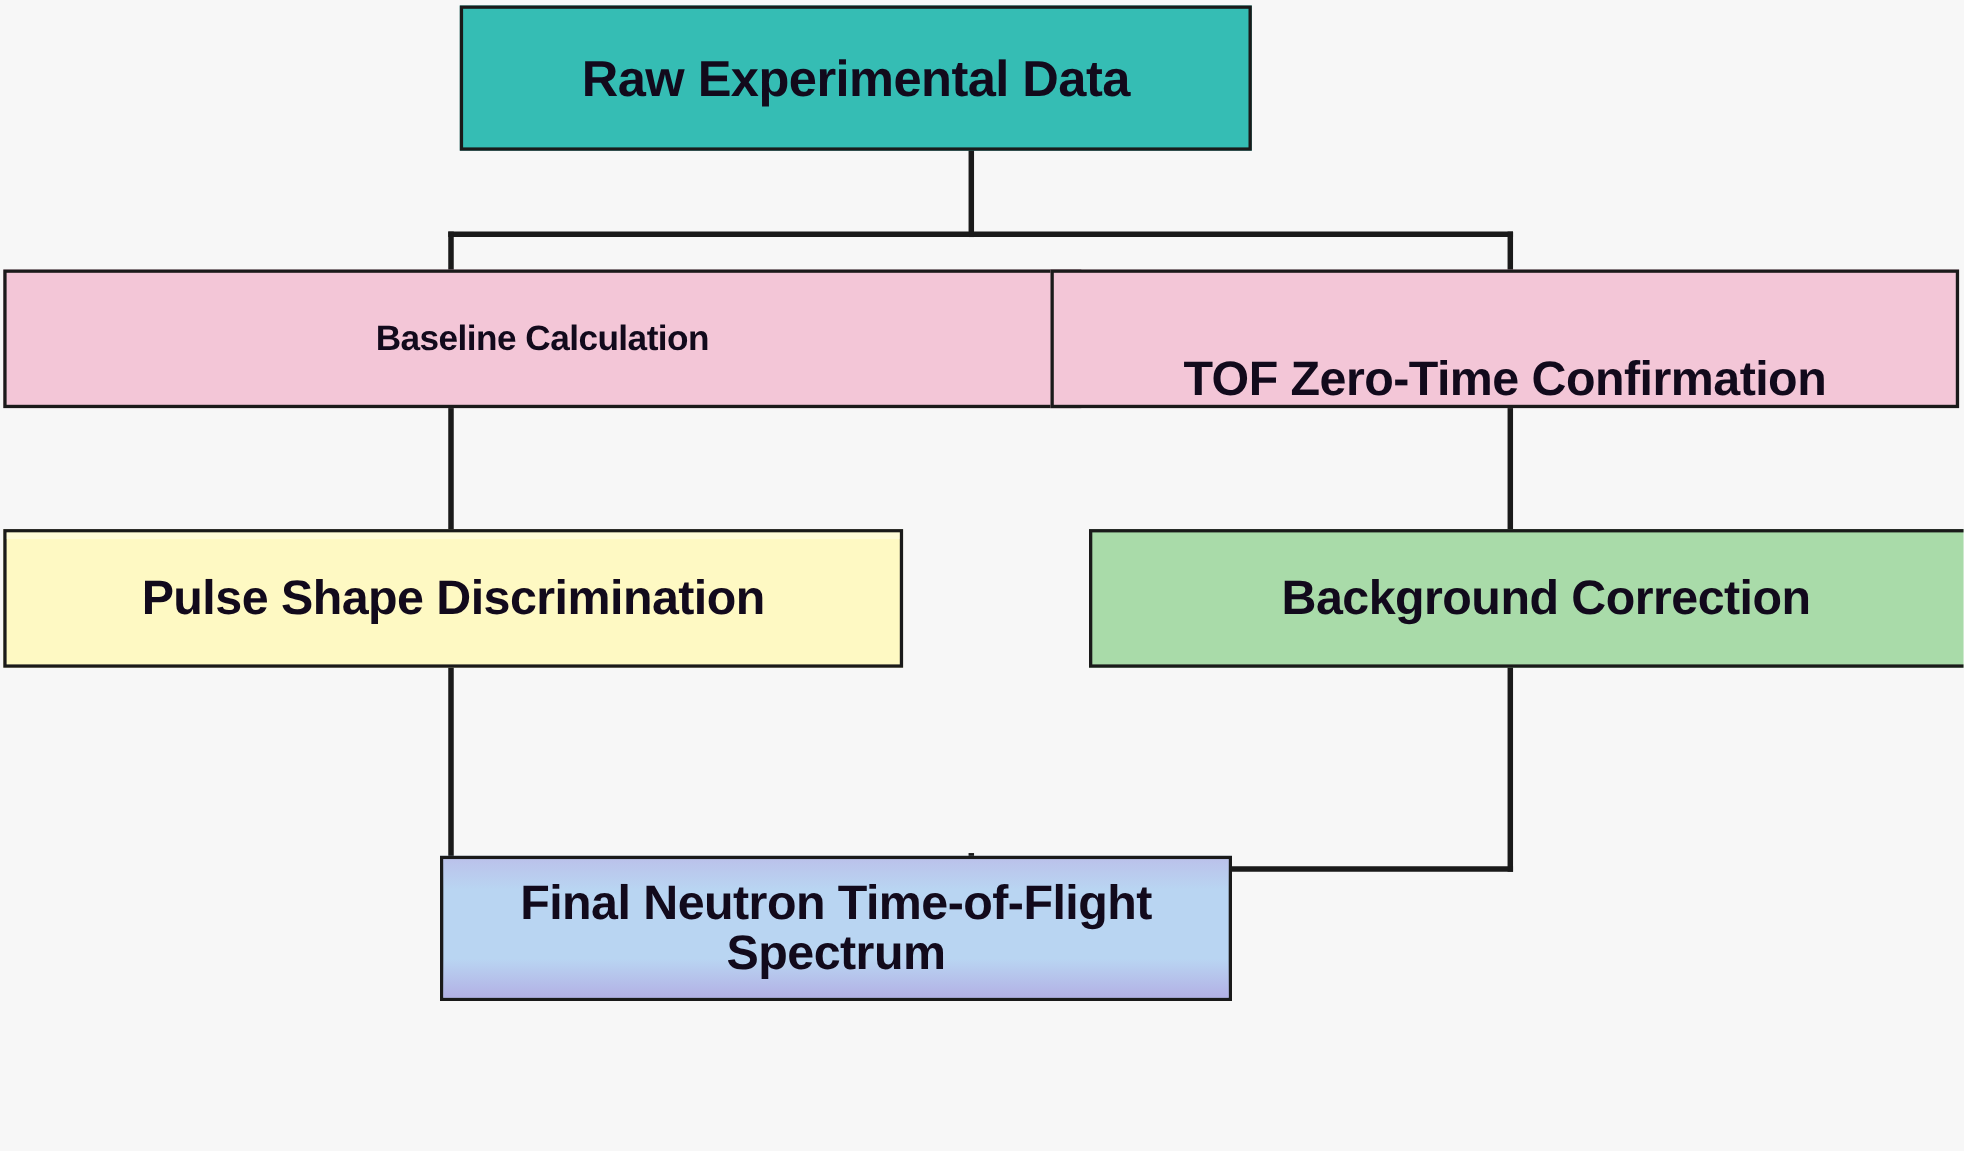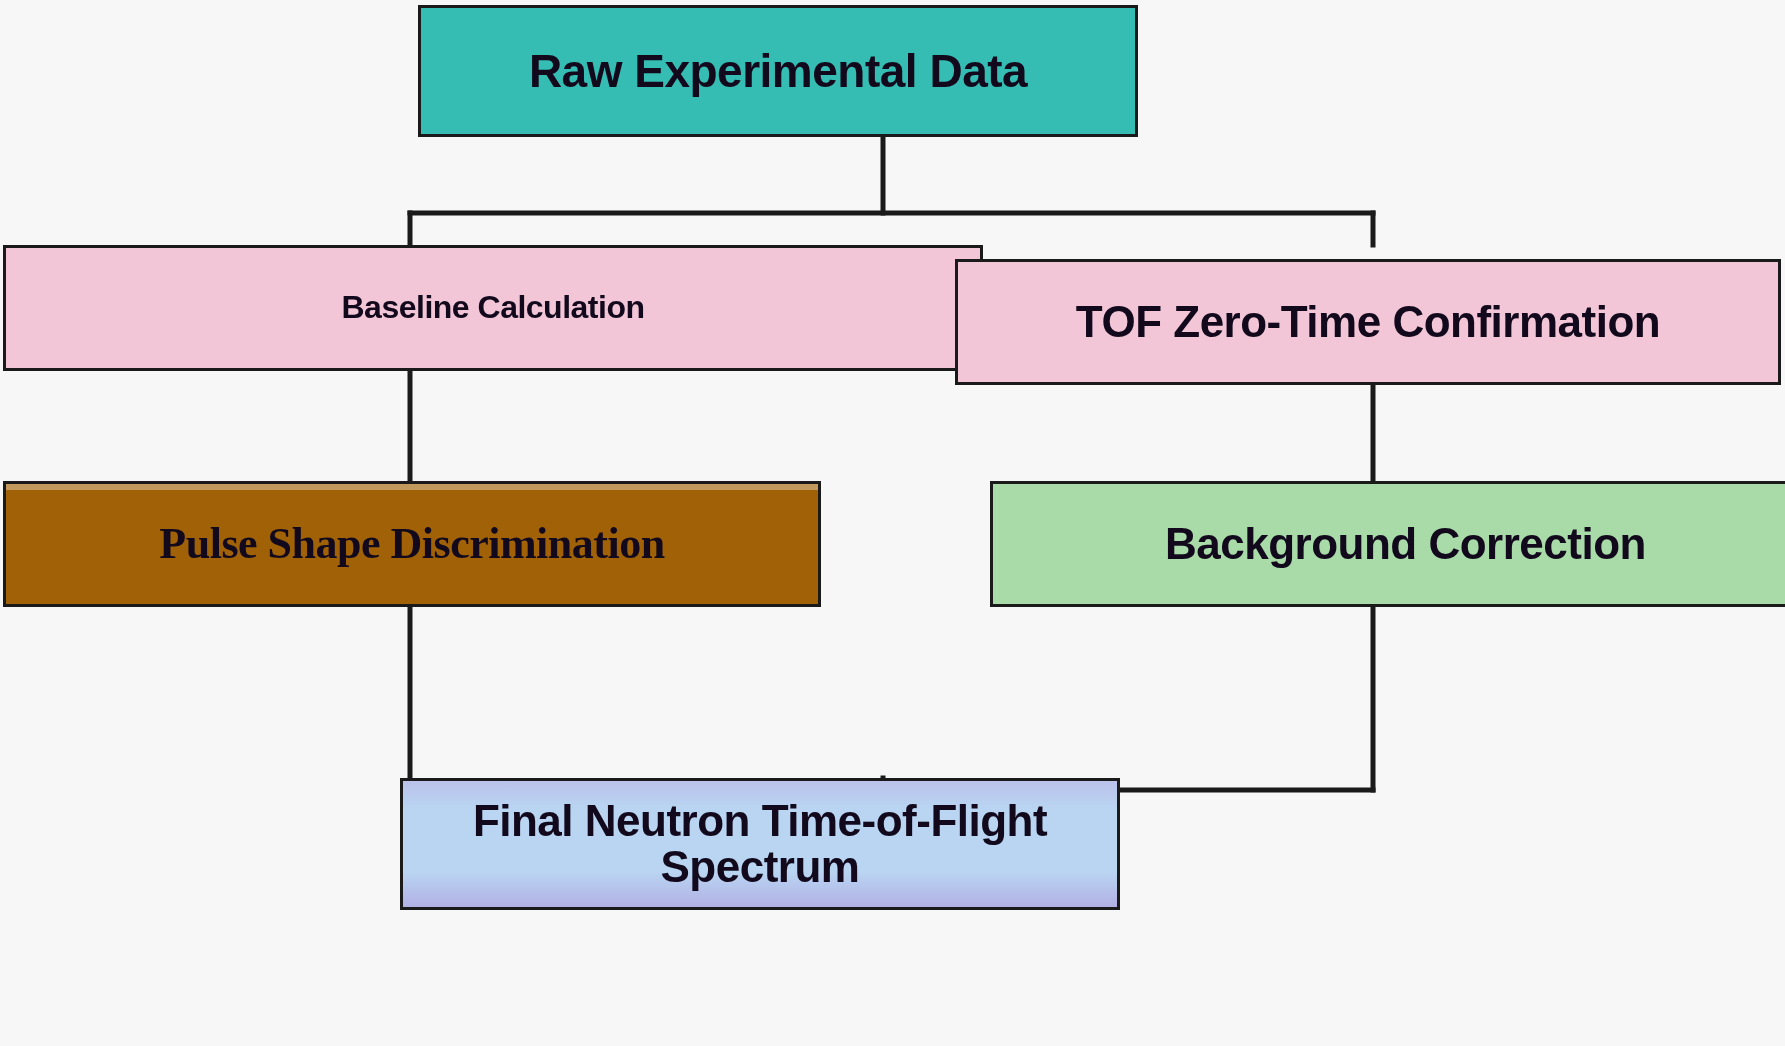--- a/index.html
+++ b/index.html
@@ -37,29 +37,29 @@
     left:418px;top:5px;width:720px;height:132px;
     background:#35bdb4;
     font-size:46px;
   }
   #node-baseline{
     left:3px;top:245px;width:980px;height:126px;
     background:#f3c6d7;
     font-size:32px;
   }
   #node-tof-zero{
-    left:955px;top:259px;width:826px;height:126px;
+    left:955px;top:245px;width:826px;height:126px;
     background:#f3c6d7;
     font-size:44px;
+    align-items:flex-end;
   }
   #node-psd{
     left:3px;top:481px;width:818px;height:126px;
-    background:#a16207;
+    background:#fef9c3;
     font-size:44px;
-    font-family:Liberation Serif, serif;
   }
   #node-background{
     left:950px;top:481px;width:831px;height:126px;
     background:#a9dba9;
     font-size:44px;
     margin-left:40px;
   }
   #node-final{
     left:400px;top:778px;width:720px;height:132px;
     background:#b9d5f2;

